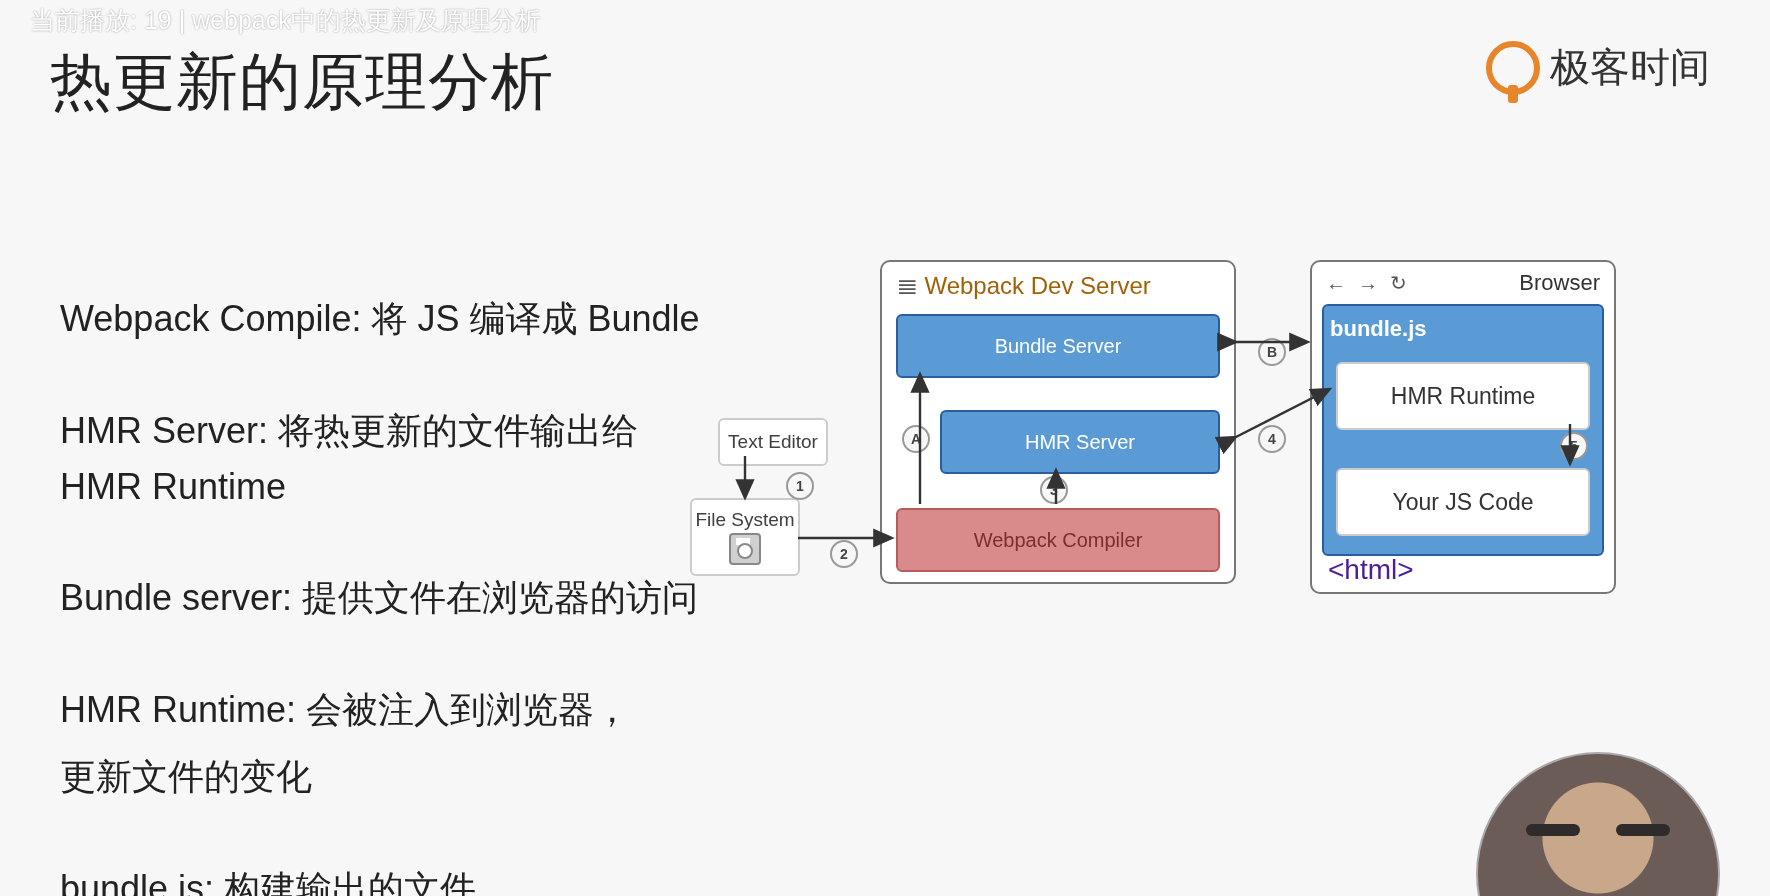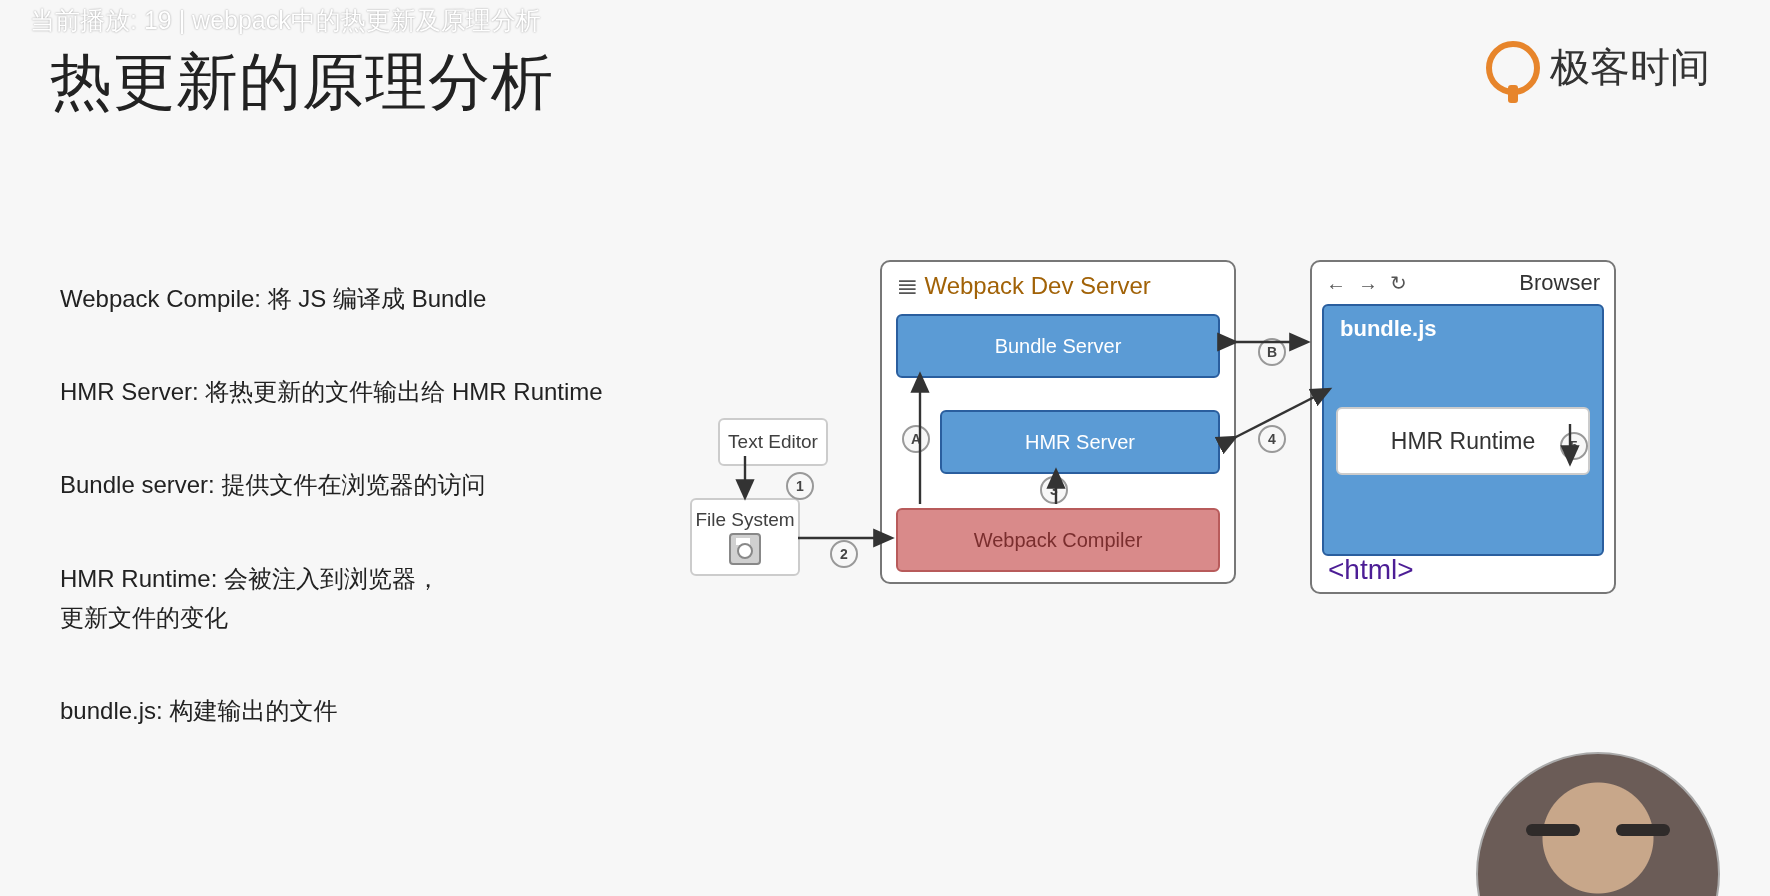--- a/index.html
+++ b/index.html
@@ -57,24 +57,25 @@
     color: #222;
     letter-spacing: 1px;
   }
   .bullets {
     position: absolute;
     top: 280px;
     left: 60px;
     width: 640px;
   }
   .bullet {
-    font-size: 24px;
+    font-size: 36px;
     line-height: 1.55;
     color: #222;
     font-weight: 400;
+    margin-top: 11px;
   }
   .bullet.sp1 { margin-bottom: 56px; }
   .bullet.sub { margin-bottom: 2px; }
   
   .diagram {
     position:absolute;
     top:260px;
     left:730px;
     width:900px;
     height:400px;
@@ -118,27 +119,27 @@
     display:flex; align-items:center; gap:10px;
     padding:8px 14px;
     font-size:22px; color:#333;
   }
   .arrow-ctl { font-size:20px; color:#555; margin-right:2px; cursor:default;}
   .inner-blue {
     position:absolute;
     top:42px; left:10px; right:10px; height:248px;
     background:#5b9bd5; border:2px solid #2a5e9e; border-radius:6px;
   }
-  .inner-label { color:#fff; font-size:22px; font-weight:600; padding:10px 16px; }
+  .inner-label { color:#fff; font-size:22px; font-weight:600; padding:10px 6px; }
   .inner-box {
     position:absolute;
     left:12px; right:12px; height:64px;
     background:#fff; border:2px solid #ccc; border-radius:6px;
     display:flex; align-items:center; justify-content:center;
-    color:#333; font-size:23px;margin-top:45px;
+    color:#333; font-size:23px;
   }
   .inner-hmr { top:56px; }
   .inner-code { top:162px; }
   .html-lbl { position:absolute; bottom:6px; left:16px; font-size:28px; color:#4c1d95; }
   
   .bubble {
     position:absolute;
     width:24px; height:24px;
     border:2px solid #999;
     background:#f7f7f7;
@@ -252,20 +253,21 @@
     <div class="browser-bar">
       <span class="arrow-ctl">←</span>
       <span class="arrow-ctl">→</span>
       <span class="arrow-ctl">↻</span>
       <span style="flex:1"></span>
       <span>Browser</span>
     </div>
     <div class="inner-blue">
       <div class="inner-label">bundle.js</div>
       <div class="inner-box inner-hmr">HMR Runtime</div>
+      <div class="inner-box inner-code">Your JS Code</div>
     </div>
     <div class="html-lbl">&lt;html&gt;</div>
   </div>
 
   <div class="bubble" style="left:56px;  top:212px;">1</div>
   <div class="bubble" style="left:100px; top:280px;">2</div>
   <div class="bubble" style="left:310px; top:216px;">3</div>
   <div class="bubble" style="left:172px; top:165px;">A</div>
   <div class="bubble" style="left:528px; top:78px;">B</div>
   <div class="bubble" style="left:528px; top:165px;">4</div>

